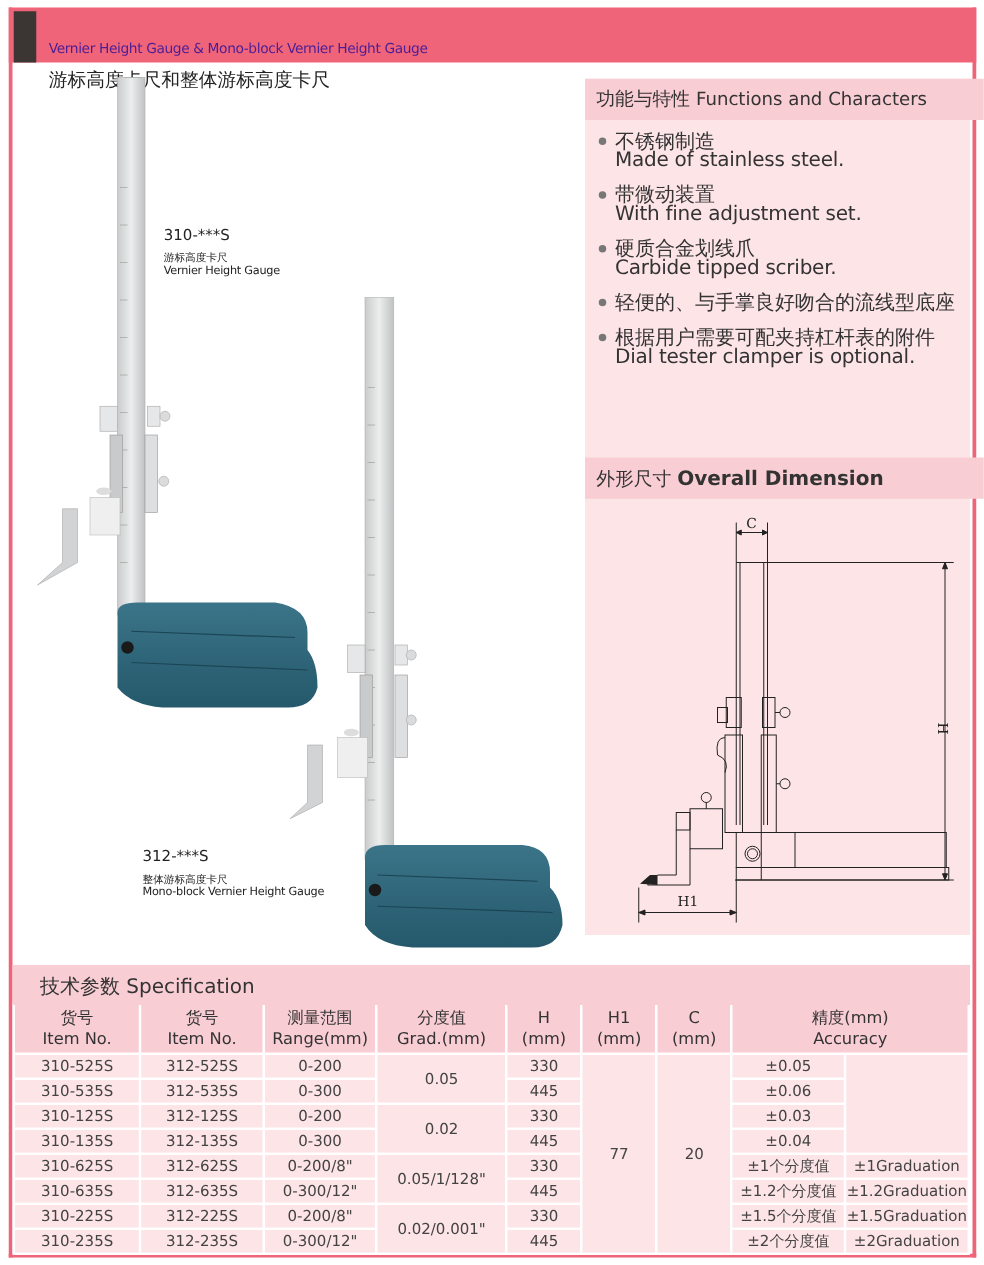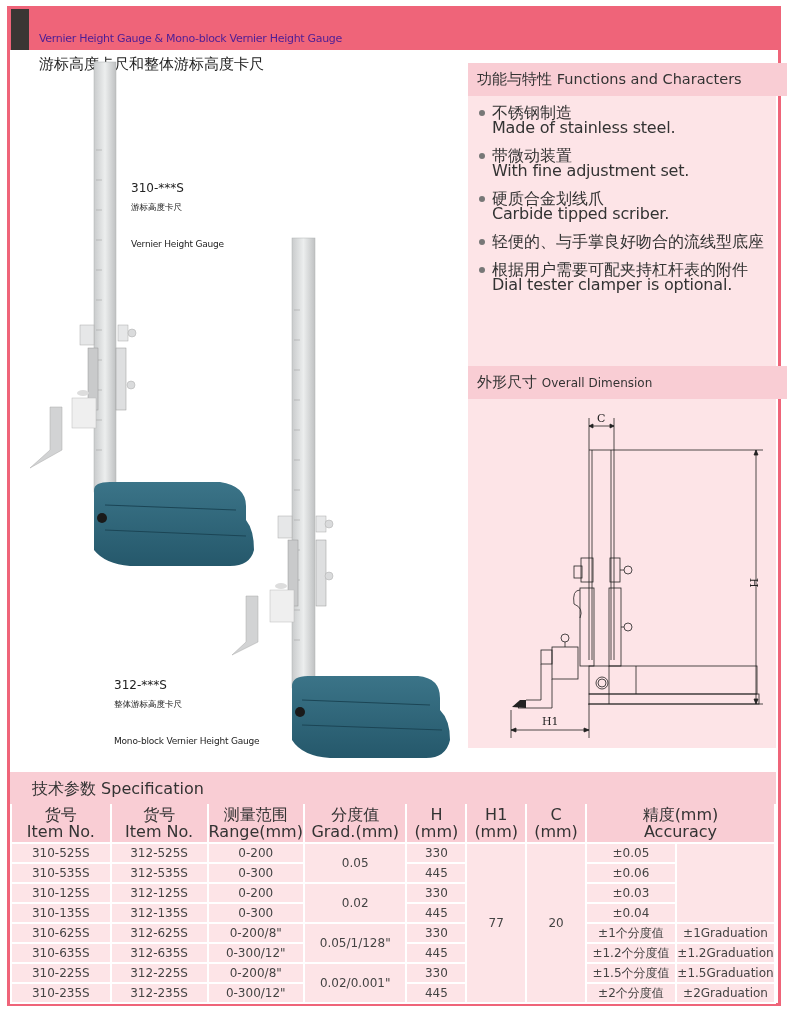--- a/index.html
+++ b/index.html
@@ -22,40 +22,40 @@
   }
   .header .en {
     position: absolute; left: 32px; top: 23px; font-size: 11px; line-height: 19px; color: #4c1d95; letter-spacing: -0.3px;
   }
 
   
   .photos { position: absolute; left: 10px; top: 50px; width: 458px; height: 710px; }
   .label { position: absolute; color: #222; }
   .label .code { font-size: 12px; }
   .label .zh { font-size: 8.5px; margin-top: 8px; line-height: 9px; }
-  .label .en { font-size: 9px; line-height: 10px; letter-spacing: -0.2px; margin-top: 27px; }
+  .label .en { font-size: 9px; line-height: 10px; letter-spacing: -0.2px; }
 
   
   .rpanel { position: absolute; left: 468px; top: 63px; width: 308px; height: 685px; background: #fde4e7; }
   .sec-head { position: absolute; left: 0; width: 368px; height: 33px; background: #f9cdd4; }
   .sec-head .t { position: absolute; left: 9px; top: 7px; font-size: 15px; color: #333; white-space: nowrap; }
   .sec-head .t .en { font-size: 14.5px; }
   .features { position: absolute; left: 10px; top: 42px; width: 290px; }
   .feat { position: relative; padding-left: 14px; margin-bottom: 13px; font-size: 16px; line-height: 15px; color: #333; }
   .feat .dot { position: absolute; left: 1px; top: 5px; width: 6px; height: 6px; border-radius: 50%; background: #777; }
   .feat .en { letter-spacing: -0.2px; }
 
   .diagram { position: absolute; left: 0; top: 335px; width: 308px; height: 350px; }
 
   
   .spec { position: absolute; left: 10px; top: 772px; width: 766px; }
   .spec-head { height: 32px; background: #f9cdd4; position: relative; }
   .spec-head .t { position: absolute; left: 22px; top: 7px; font-size: 16px; color: #333; }
   table { border-collapse: separate; border-spacing: 2px; width: 100%; margin-top: -2px; background: #fff; }
-  th { background: #f9cdd4; font-weight: normal; font-size: 16px; line-height: 17px; color: #333; padding: 1px 0; height: 38px; }
+  th { background: #f9cdd4; font-weight: normal; font-size: 13px; line-height: 17px; color: #333; padding: 1px 0; height: 38px; }
   td { background: #fde4e7; font-size: 12px; text-align: center; color: #444; height: 18px; line-height: 18px; padding: 0; white-space: nowrap; }
 </style>
 </head>
 <body>
 
 <div class="frame"></div>
 
 <div class="header">
   <div class="bar"></div>
   <div class="zh">游标高度卡尺和整体游标高度卡尺</div>
@@ -174,21 +174,21 @@
         <div>轻便的、与手掌良好吻合的流线型底座</div>
       </div>
     <div class="feat">
         <span class="dot"></span>
         <div>根据用户需要可配夹持杠杆表的附件</div>
         <div class="en">Dial tester clamper is optional.</div>
       </div>
   </div>
 
   <div class="sec-head" style="top:303px;">
-    <div class="t"><span>外形尺寸</span> <span class="en" style="font-size:12px;">Overall Dimension</span></div>
+    <div class="t"><span>外形尺寸</span> <span class="en" style="font-size:16px;font-weight:bold;">Overall Dimension</span></div>
   </div>
 
   <div class="diagram">
     <svg width="308" height="350" viewBox="0 0 308 350" font-family="DejaVu Serif, serif" font-size="11">
       <g stroke="#222" fill="none" stroke-width="0.8">
 
         <line x1="121" y1="20" x2="121" y2="52"></line>
         <line x1="146" y1="20" x2="146" y2="52"></line>
         <line x1="121" y1="28" x2="146" y2="28"></line>
         <path d="M121 28 l4 -2 v4 z M146 28 l-4 -2 v4 z" fill="#222"></path>

